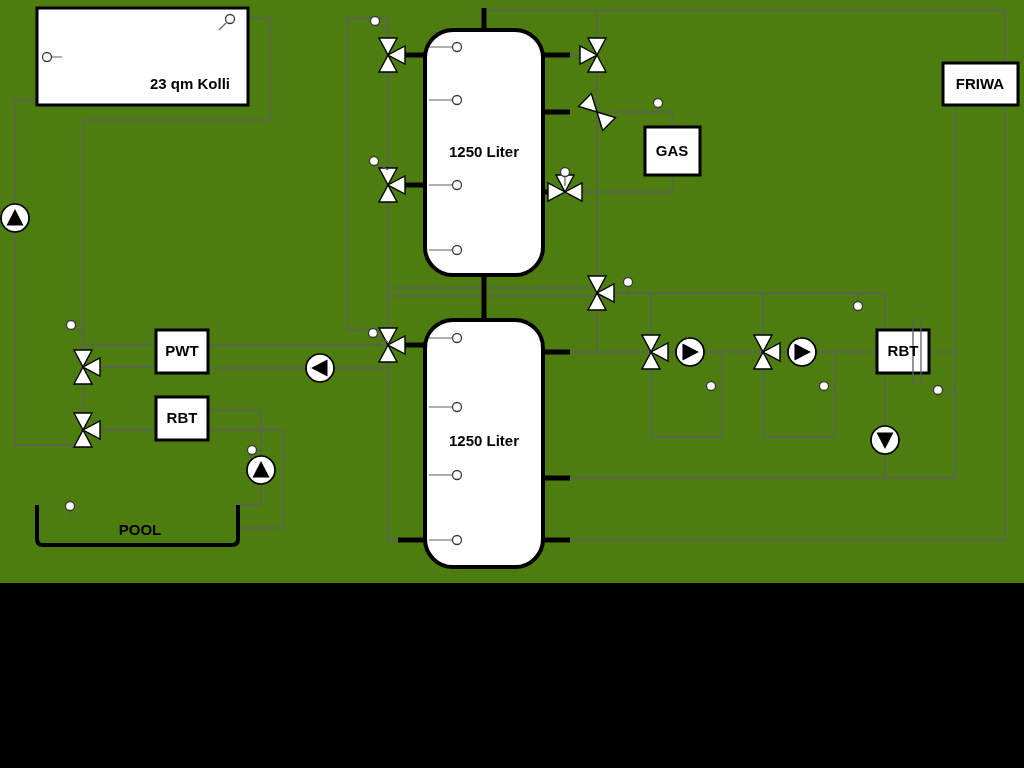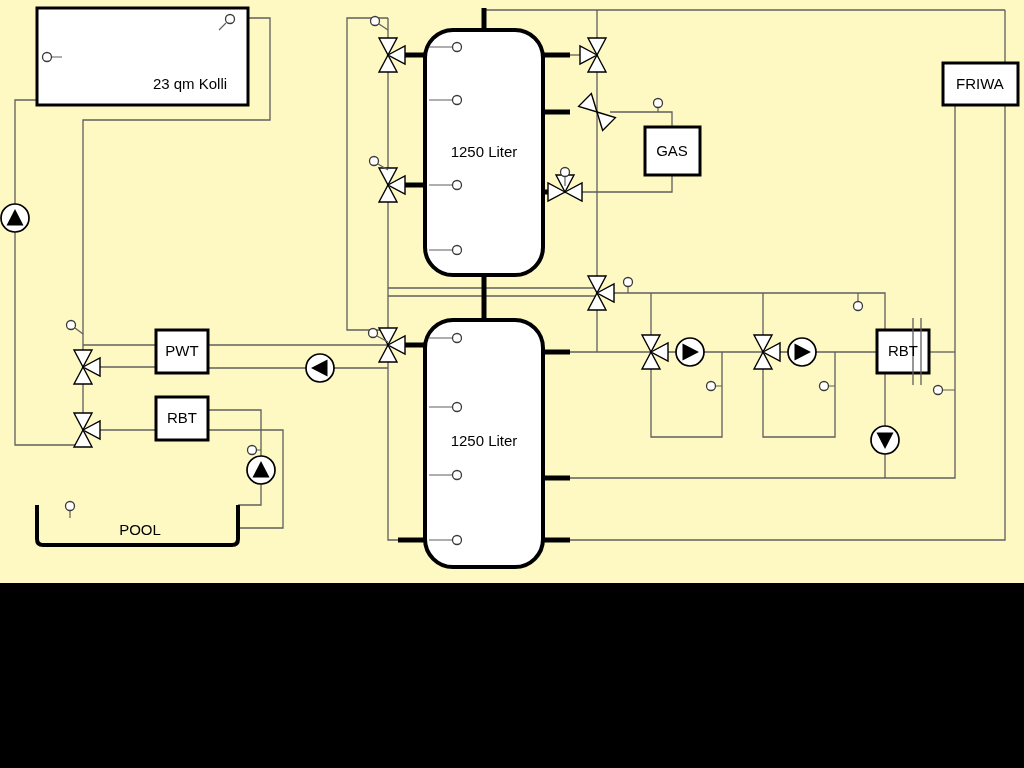--- a/index.html
+++ b/index.html
@@ -1,17 +1,17 @@
 <!DOCTYPE html>
 <html><head>
 <meta charset="utf-8">
 <style>
   html,body{margin:0;padding:0;background:#fff;}
   body{width:1024px;height:768px;overflow:hidden;font-family:"Liberation Sans",sans-serif;}
-  #canvas{position:relative;width:1024px;height:768px;background:#fef9c3;}
+  #canvas{position:relative;width:1024px;height:768px;background:#4d7c0f;font-weight:bold;}
   svg{display:block;}
   .pipe{fill:none;stroke:#5f5f5f;stroke-width:1.3;}
   .stub{fill:none;stroke:#000;stroke-width:5;}
   .box{fill:#fff;stroke:#000;stroke-width:3;}
   .tank{fill:#fff;stroke:#000;stroke-width:4;}
   .pool{fill:none;stroke:#000;stroke-width:4;}
   .valve{fill:#fff;stroke:#000;stroke-width:1.4;stroke-linejoin:miter;}
   .pumpc{fill:#fff;stroke:#000;stroke-width:1.7;}
   .pumpt{fill:#000;stroke:none;}
   .sensor{fill:#fff;stroke:#3a3a3a;stroke-width:1.3;}

